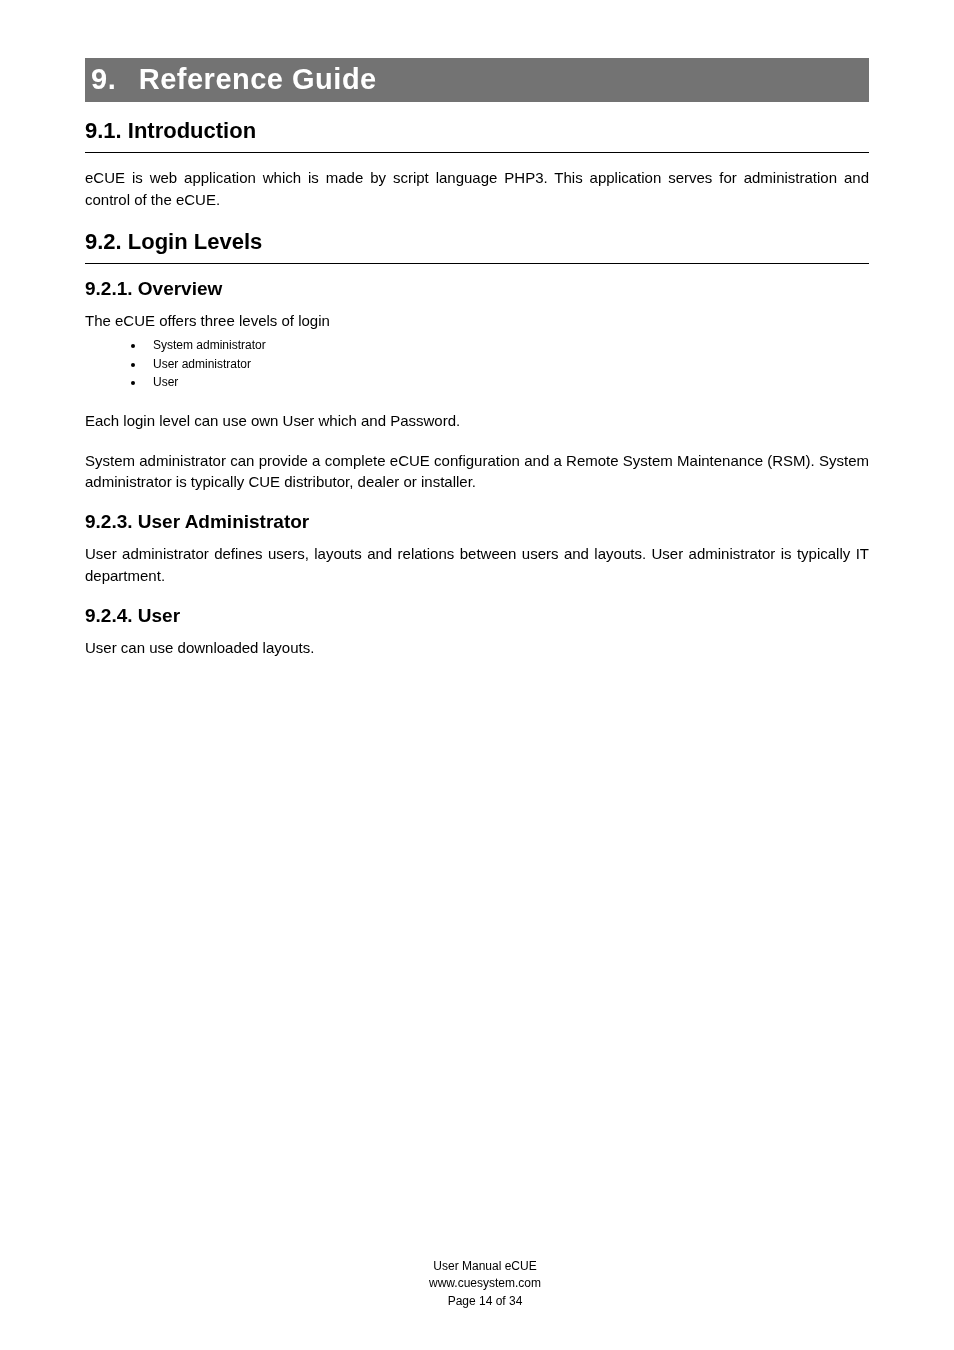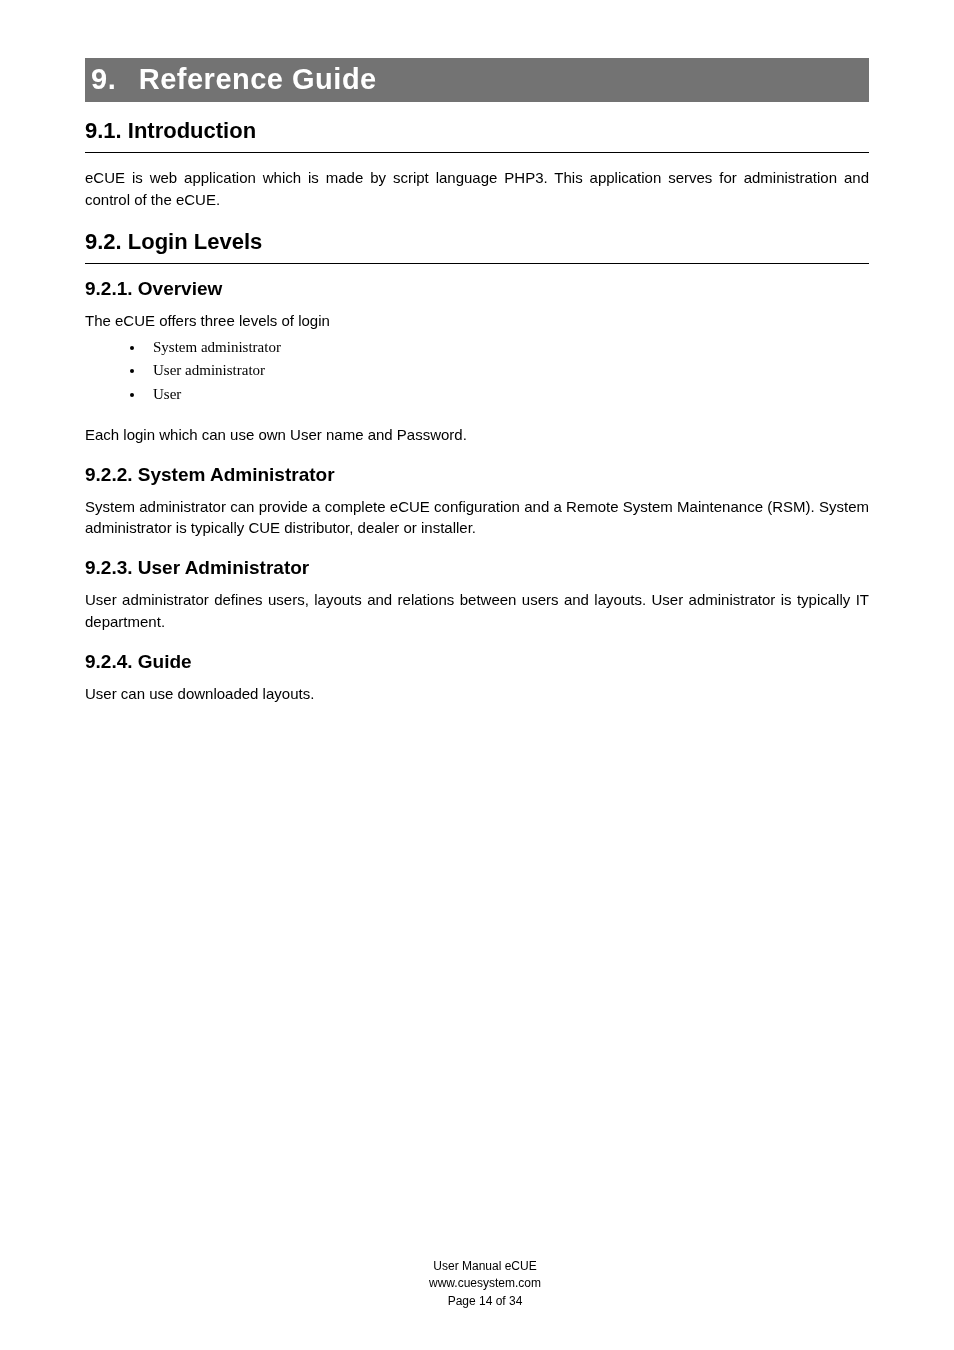--- a/index.html
+++ b/index.html
@@ -61,24 +61,23 @@
       margin-top: 0;
     }
     .list-intro {
       font-size: 15px;
       line-height: 1.5;
       margin-bottom: 4px;
     }
     ul.bullets {
       list-style: disc;
       padding-left: 60px;
-      font-size: 15px;
+      font-size: 12px;
       line-height: 1.55;
       margin-bottom: 18px;
-      font-family: Liberation Serif, serif;
     }
     ul.bullets li {
       padding-left: 8px;
     }
     .footer {
       position: absolute;
       bottom: 40px;
       left: 8px;
       width: 100%;
       text-align: center;
@@ -102,29 +101,28 @@
 
   <div class="h2">9.2. Login Levels</div>
 
   <div class="h3">9.2.1. Overview</div>
   <p class="list-intro">The eCUE offers three levels of login</p>
   <ul class="bullets">
     <li>System administrator</li>
     <li>User administrator</li>
     <li>User</li>
   </ul>
-  <p class="para">Each login which can use own User name and Password.</p>
+  <p class="para">Each login level can use own User which and Password.</p>
 
-  <div class="h3">9.2.2. System Administrator</div>
   <p class="para">System administrator can provide a complete eCUE configuration and a Remote System Maintenance (RSM). System administrator is typically CUE distributor, dealer or installer.</p>
 
   <div class="h3">9.2.3. User Administrator</div>
   <p class="para">User administrator defines users, layouts and relations between users and layouts. User administrator is typically IT department.</p>
 
-  <div class="h3">9.2.4. Guide</div>
+  <div class="h3">9.2.4. User</div>
   <p class="para">User can use downloaded layouts.</p>
 
   <div class="footer">
     <div>User Manual eCUE</div>
     <div>www.cuesystem.com</div>
     <div>Page 14 of 34</div>
   </div>
 
 </div>
 

